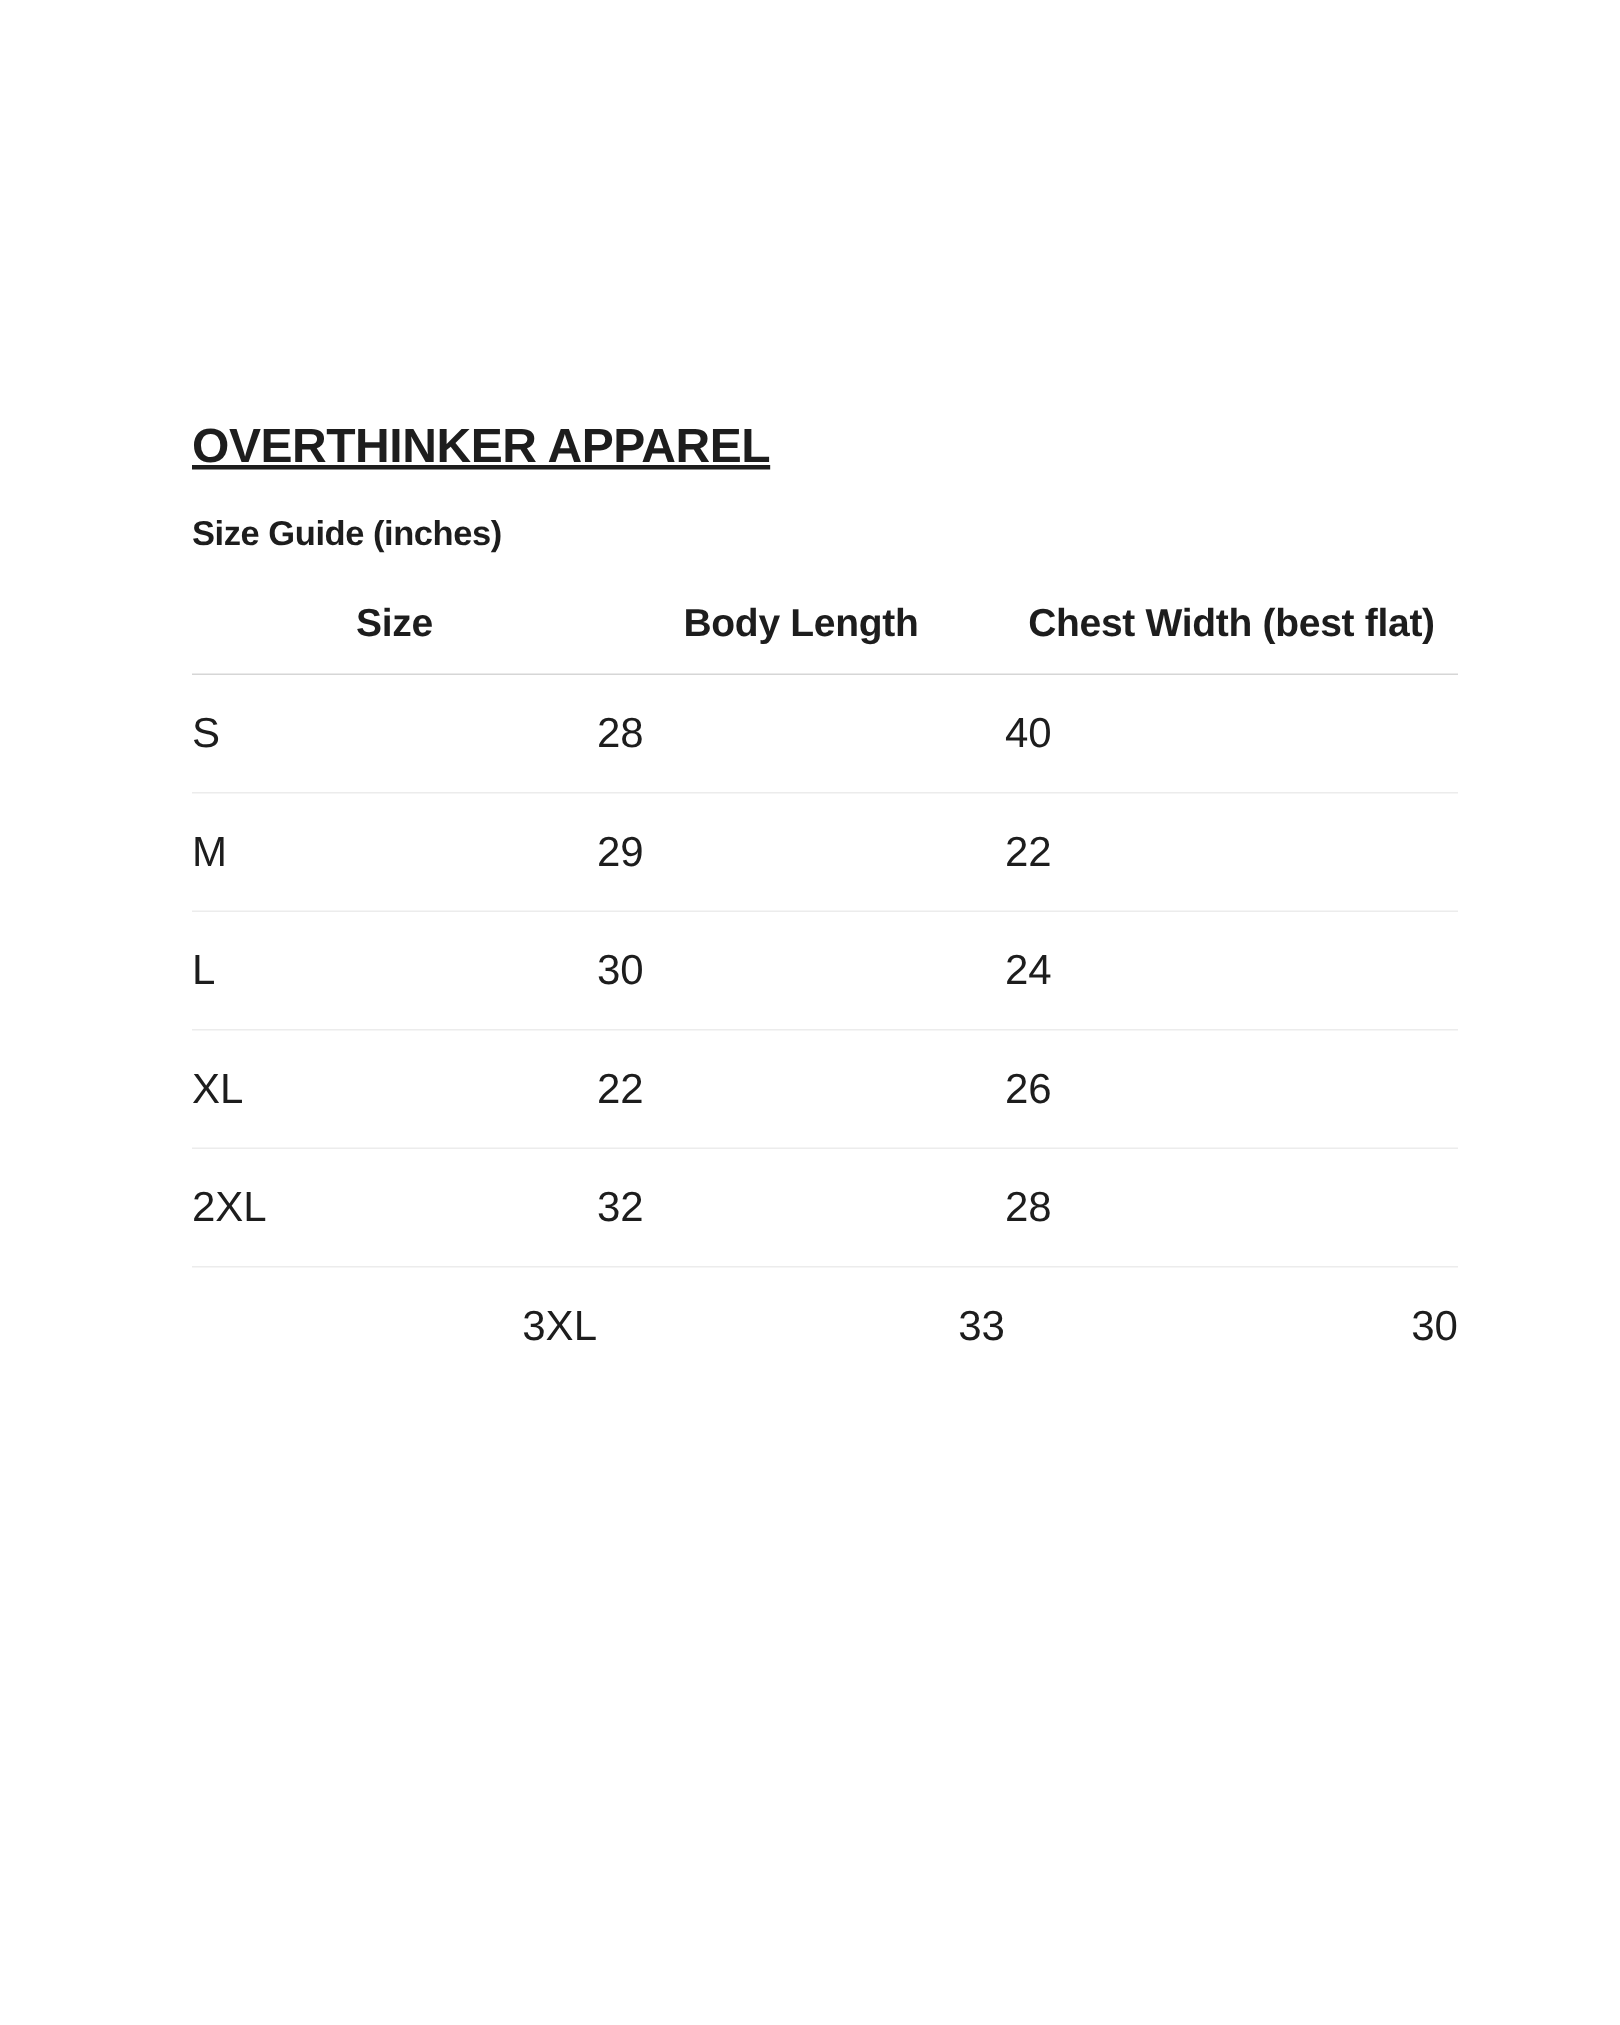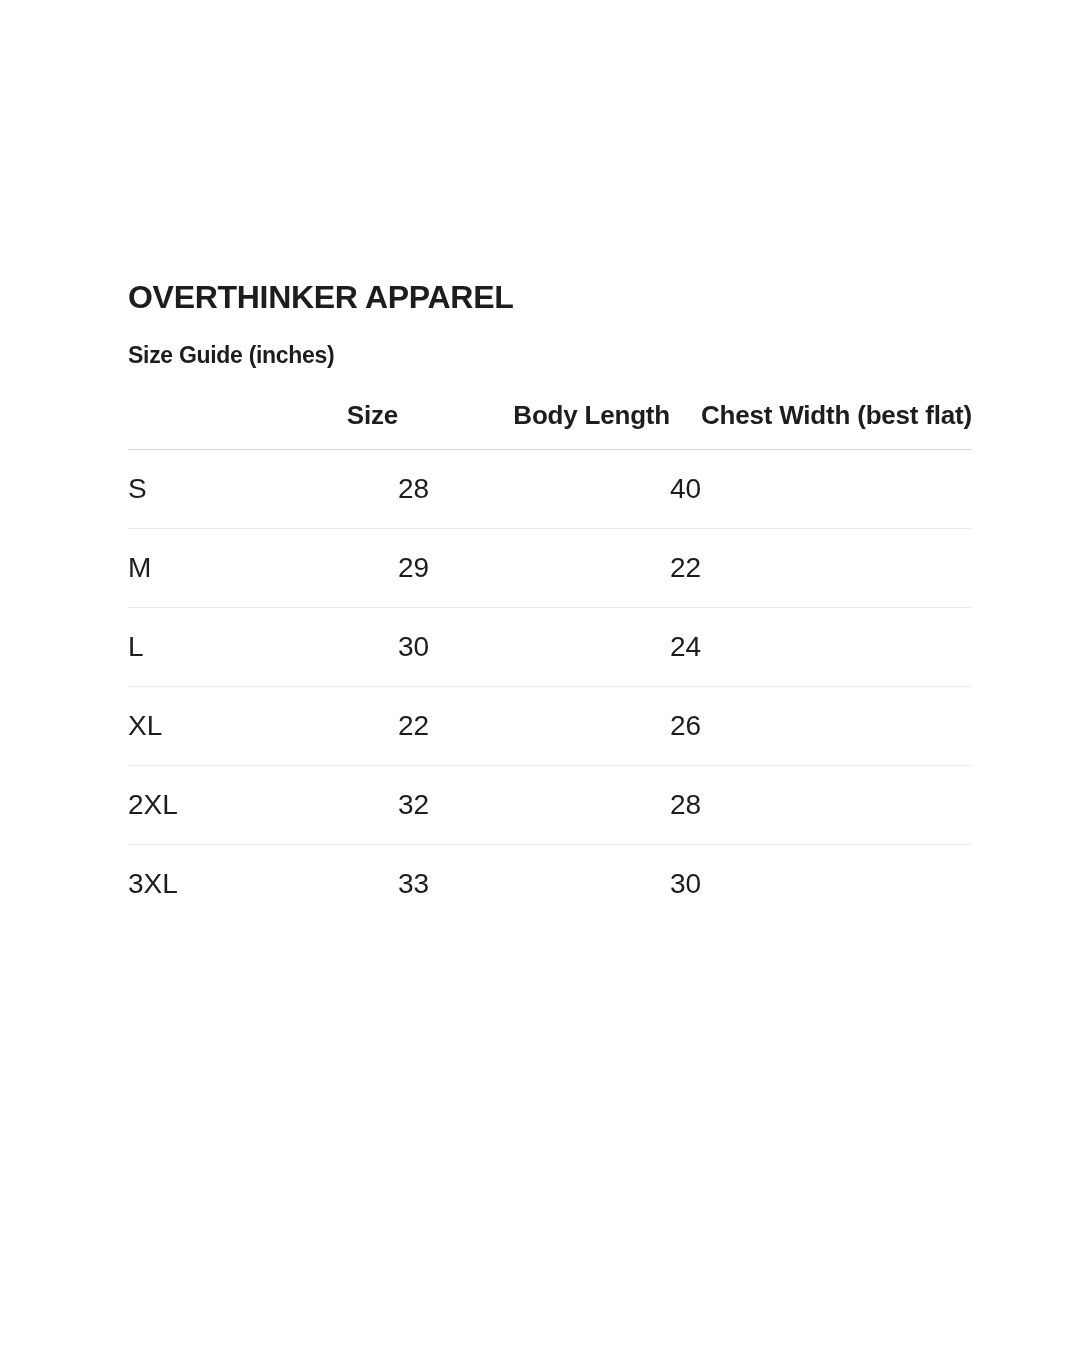--- a/index.html
+++ b/index.html
@@ -13,55 +13,57 @@
   }
   .content {
     padding: 278px 108px 0 128px;
   }
   .page-title {
     font-size: 32px;
     font-weight: 700;
     letter-spacing: -0.3px;
     line-height: 1.2;
     margin-bottom: 26px;
+    text-decoration: underline;
   }
   .page-subtitle {
     font-size: 23px;
     font-weight: 700;
     letter-spacing: -0.3px;
     line-height: 1.2;
     margin-bottom: 30px;
   }
   table.size-table {
     width: 844px;
     border-collapse: collapse;
     table-layout: fixed;
   }
   table.size-table col.c1 { width: 270px; }
   table.size-table col.c2 { width: 272px; }
   table.size-table col.c3 { width: 302px; }
   table.size-table th {
-    text-align: right;
+    text-align: center;
     font-size: 26px;
     font-weight: 700;
     letter-spacing: -0.2px;
     padding: 0 0 18px 0;
     border-bottom: 1px solid #d6d6d6;
     vertical-align: top;
   }
   table.size-table td {
     font-size: 28px;
     font-weight: 400;
     height: 79px;
     padding: 0;
     vertical-align: middle;
     border-bottom: 1px solid #ececec;
   }
   table.size-table tbody tr:last-child td {
     border-bottom: none;
+    text-align: right;
   }
   .footer-note {
     margin-top: 36px;
     font-size: 29px;
     font-style: italic;
     line-height: 51px;
     letter-spacing: -0.2px;
     white-space: pre-line;
     max-width: 900px;
   }

